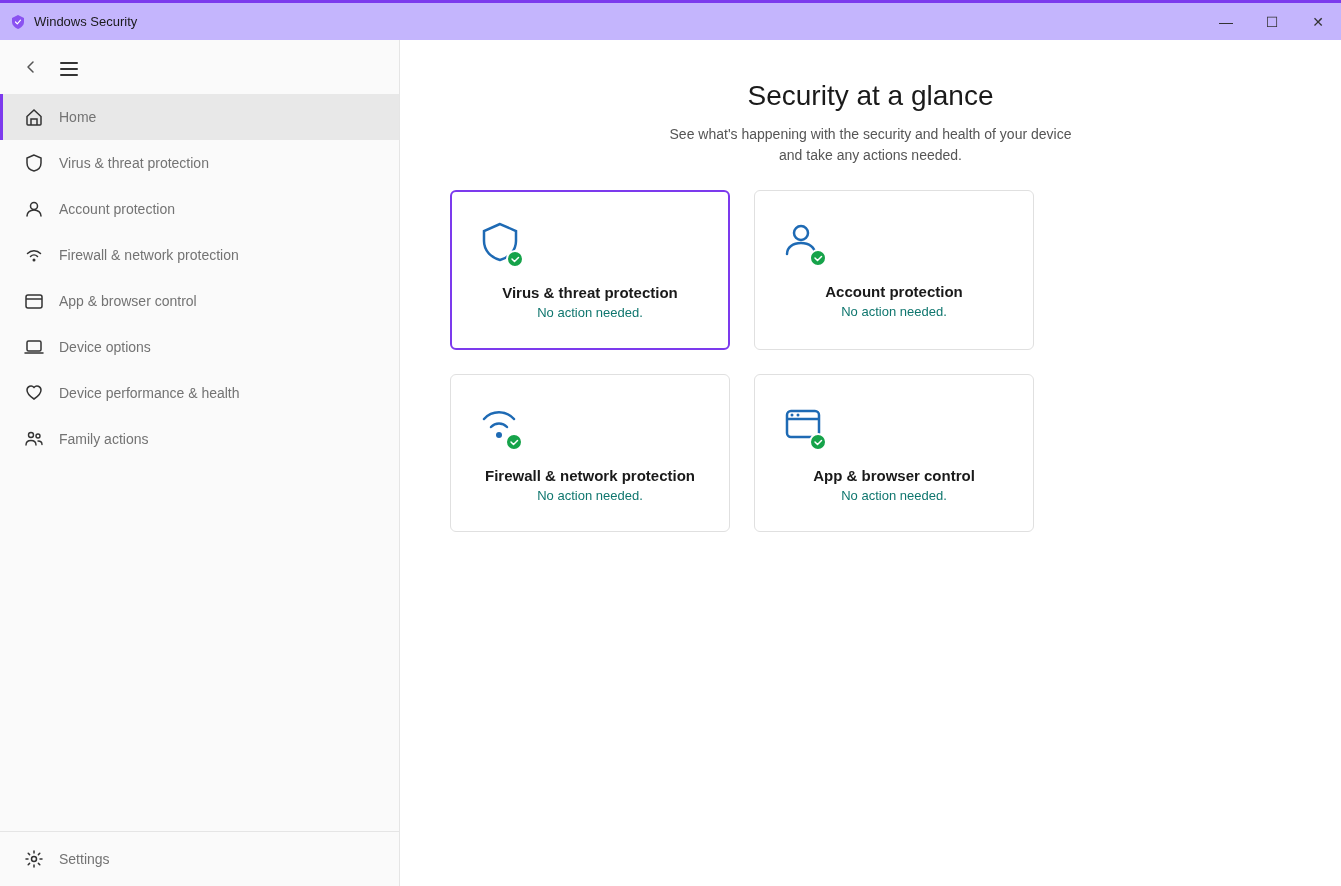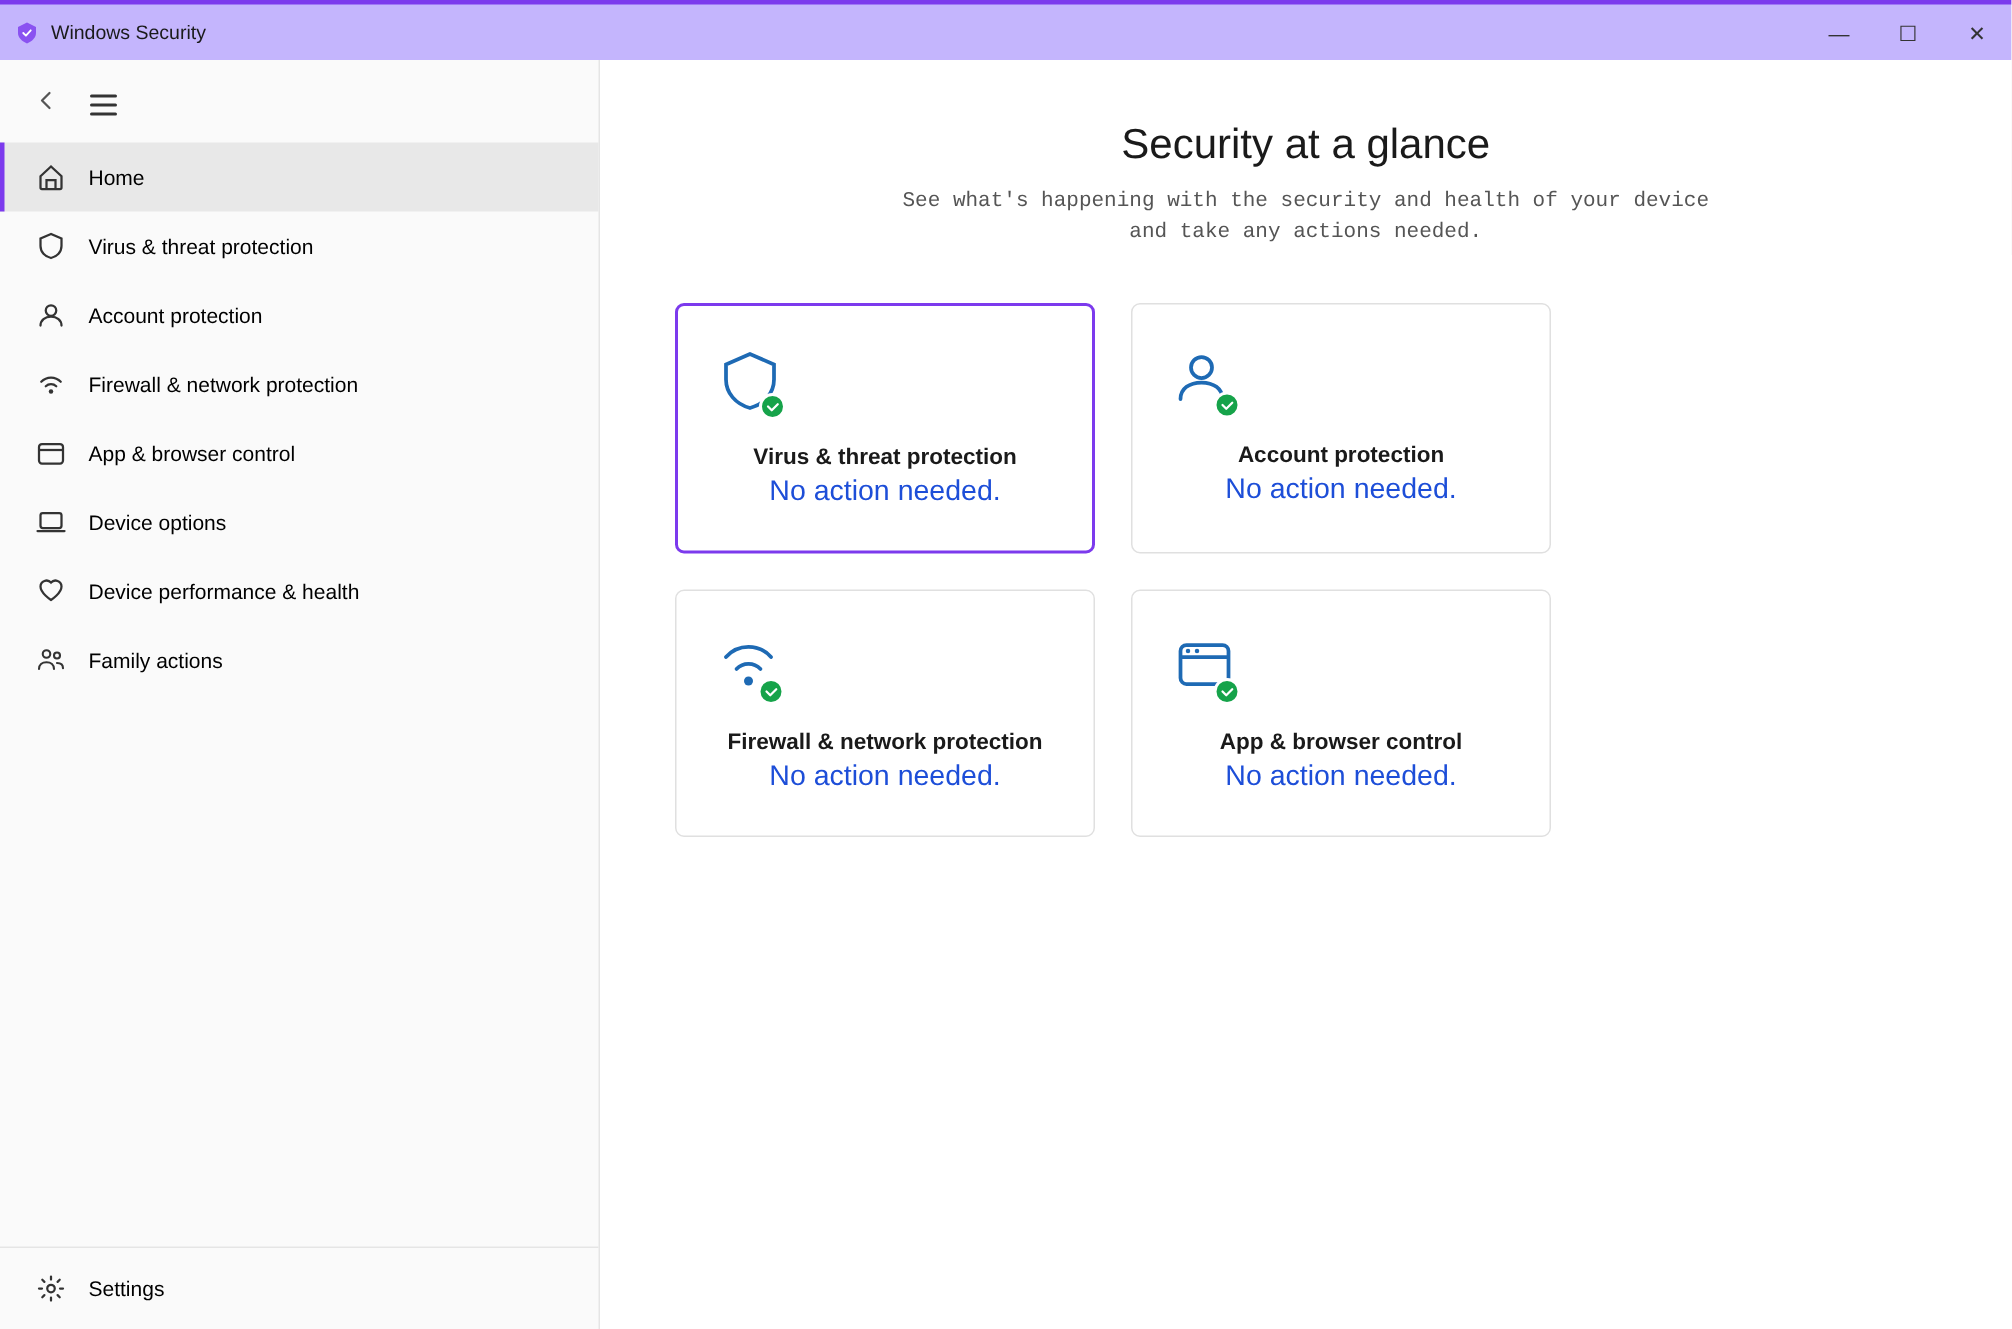--- a/index.html
+++ b/index.html
@@ -100,21 +100,21 @@
       color: #555;
       padding: 4px 8px;
     }
     .nav-item {
       display: flex;
       align-items: center;
       gap: 14px;
       padding: 12px 20px;
       cursor: pointer;
       font-size: 14px;
-      color: #000000;
+      color: #737373;
       position: relative;
       border-left: 3px solid transparent;
     }
     .nav-item.active {
       background: #e8e8e8;
       border-left: 3px solid #7c3aed;
     }
     .nav-icon {
       width: 22px;
       height: 22px;
@@ -143,23 +143,22 @@
     }
     .page-title {
       font-size: 28px;
       font-weight: 400;
       color: #1a1a1a;
       margin-bottom: 12px;
     }
     .page-subtitle {
       font-size: 14px;
       color: #555;
-      margin-bottom: 36px;
+      margin-bottom: 24px;
       line-height: 1.5;
-      font-family: Liberation Mono, monospace;
     }
     .cards-grid {
       display: grid;
       grid-template-columns: repeat(2, 280px);
       gap: 24px;
       margin-bottom: 40px;
     }
     .card {
       border: 1px solid #e0e0e0;
       border-radius: 6px;
@@ -199,22 +198,22 @@
       width: 10px;
       height: 10px;
     }
     .card-title {
       font-size: 15px;
       font-weight: 600;
       color: #1a1a1a;
       margin-bottom: 4px;
     }
     .card-subtitle {
-      font-size: 19px;
-      color: #1d4ed8;
+      font-size: 13px;
+      color: #0f766e;
     }
   </style>
 </head>
 <body>
 
 <div class="title-bar">
   <div class="title-bar-left">
     <svg class="title-bar-icon" viewBox="0 0 16 16" fill="none">
       <path d="M8 1L2 4v4c0 3 2.5 5.5 6 7 3.5-1.5 6-4 6-7V4L8 1z" fill="#7c3aed" opacity="0.8"></path>
       <path d="M5.5 8l1.8 1.8 3.2-3.6" stroke="#fff" stroke-width="1.2" stroke-linecap="round" stroke-linejoin="round"></path>

